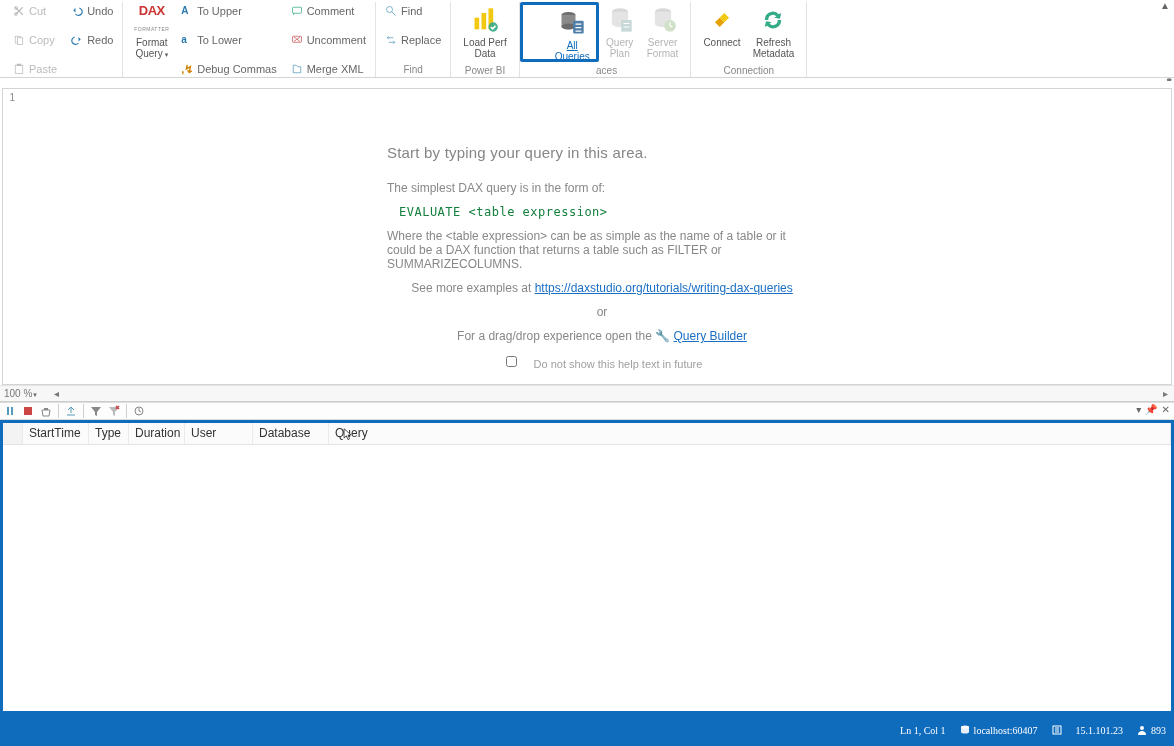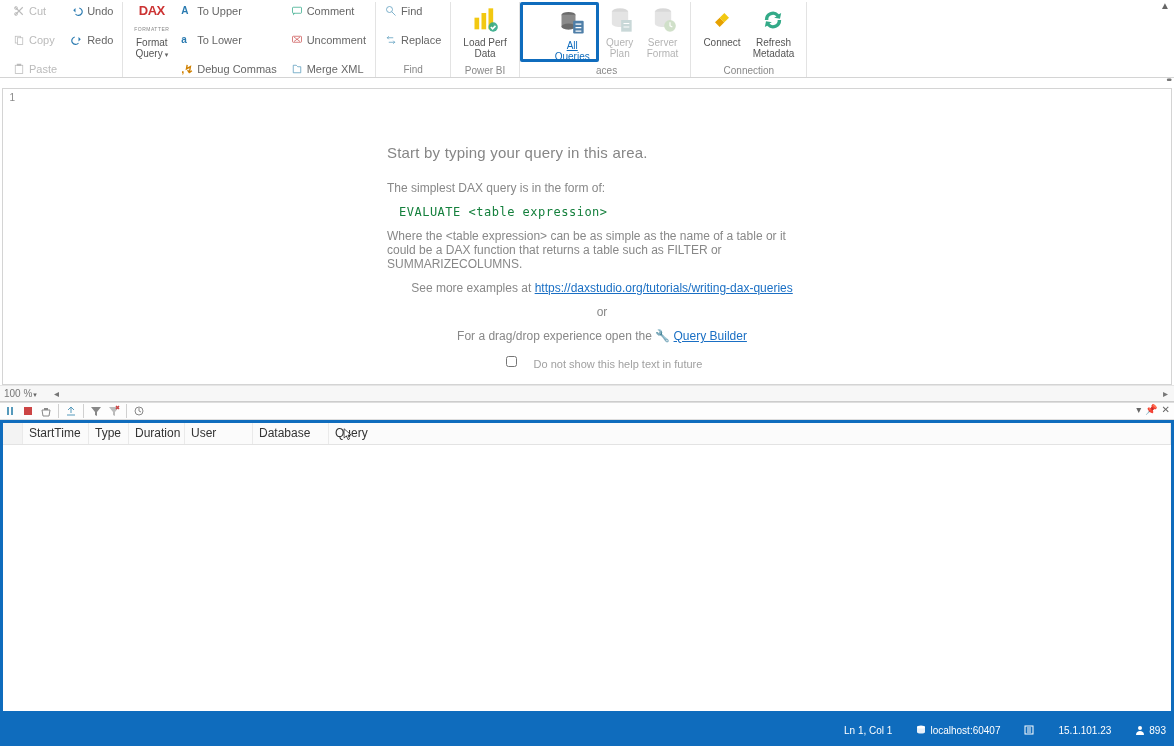--- a/index.html
+++ b/index.html
@@ -56,21 +56,21 @@
   .gh-user { width:68px;}
   .gh-db { width:76px;}
   .gh-query { flex:1;}
   .grid-body { flex:1; position:relative; background:#fff;}
   .cursor-ic { position:absolute; left:363px; top:3px; width:10px; height:14px; }
   
   .bottom-tabs { height:17px; display:flex; align-items:stretch; background:#f9f9f9; border-top:1px solid #ddd;}
   .btab { border:1px solid #c8c8c8; border-top:none; font-size:10px; padding:1px 6px; background:#f3f3f3; color:#555; cursor:pointer; margin-right:-1px;}
   .btab.active { background:#fff; font-weight:400; border-top:1px solid #fff; position:relative; }
   
-  .statusbar { height:17px; background:#0f6cbd; color:#fff; display:flex; align-items:center; justify-content:flex-end; gap:24px; padding:16px 8px; font-size:10px;}
+  .statusbar { height:17px; background:#0f6cbd; color:#fff; display:flex; align-items:center; justify-content:flex-end; gap:14px; padding:16px 8px; font-size:10px;font-family:Liberation Serif, serif;}
   .statusbar .s-item{ display:flex; align-items:center; gap:4px;}
   .statusbar .s-ic { width:10px; height:10px; }
   a.plain { color:#1a6fc4; text-decoration:underline; cursor:pointer;}
 </style>
 </head>
 <body>
 
 <div class="app">
 
   <div class="ribbon">

